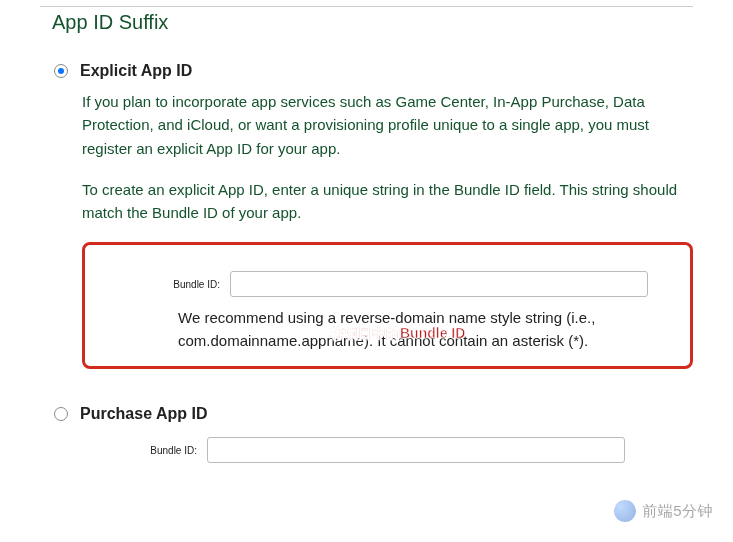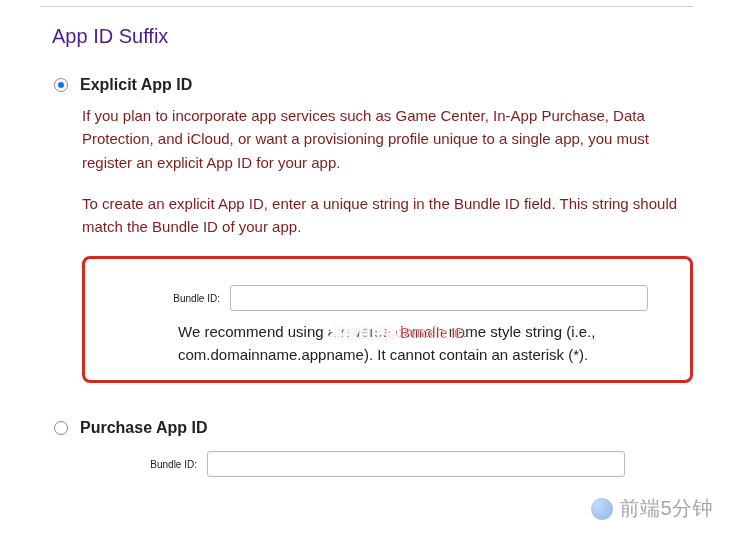--- a/index.html
+++ b/index.html
@@ -14,22 +14,22 @@
     .container {
       padding: 0 40px;
     }
     .top-rule {
       border-top: 1px solid #ccc;
       margin-top: 6px;
     }
     .section-title {
       font-size: 20px;
       font-weight: 400;
-      color: #4c1d95;
-      margin: 18px 0 28px 12px;
+      color: #14532d;
+      margin: 4px 0 28px 12px;
     }
     .option-group {
       margin-bottom: 30px;
     }
     .radio-row {
       display: flex;
       align-items: center;
       margin-left: 14px;
       margin-bottom: 10px;
       text-align: right;
@@ -54,21 +54,21 @@
       display: block;
     }
     .option-label {
       font-size: 16px;
       font-weight: 600;
       color: #222;
     }
     .description {
       font-size: 15px;
       line-height: 1.55;
-      color: #7f1d1d;
+      color: #14532d;
       margin-left: 42px;
       margin-right: 10px;
     }
     .description p { margin-bottom: 18px; }
     .highlight-box {
       border: 3px solid #d12a1f;
       border-radius: 8px;
       margin: 8px 0 0 42px;
       padding: 18px 20px 14px 20px;
     }
@@ -123,21 +123,21 @@
       opacity: 0.65;
     }
     .wm-icon {
       width: 22px;
       height: 22px;
       border-radius: 50%;
       background: radial-gradient(circle at 30% 30%, #a0c8ff, #5c8bd6);
       display: inline-block;
     }
     .wm-text {
-      font-size: 20px;
+      font-size: 15px;
       color: #777;
       letter-spacing: 0.5px;
     }
   </style>
 </head>
 <body>
 
 <div class="container">
   <div class="top-rule"></div>
   <h2 class="section-title">App ID Suffix</h2>

